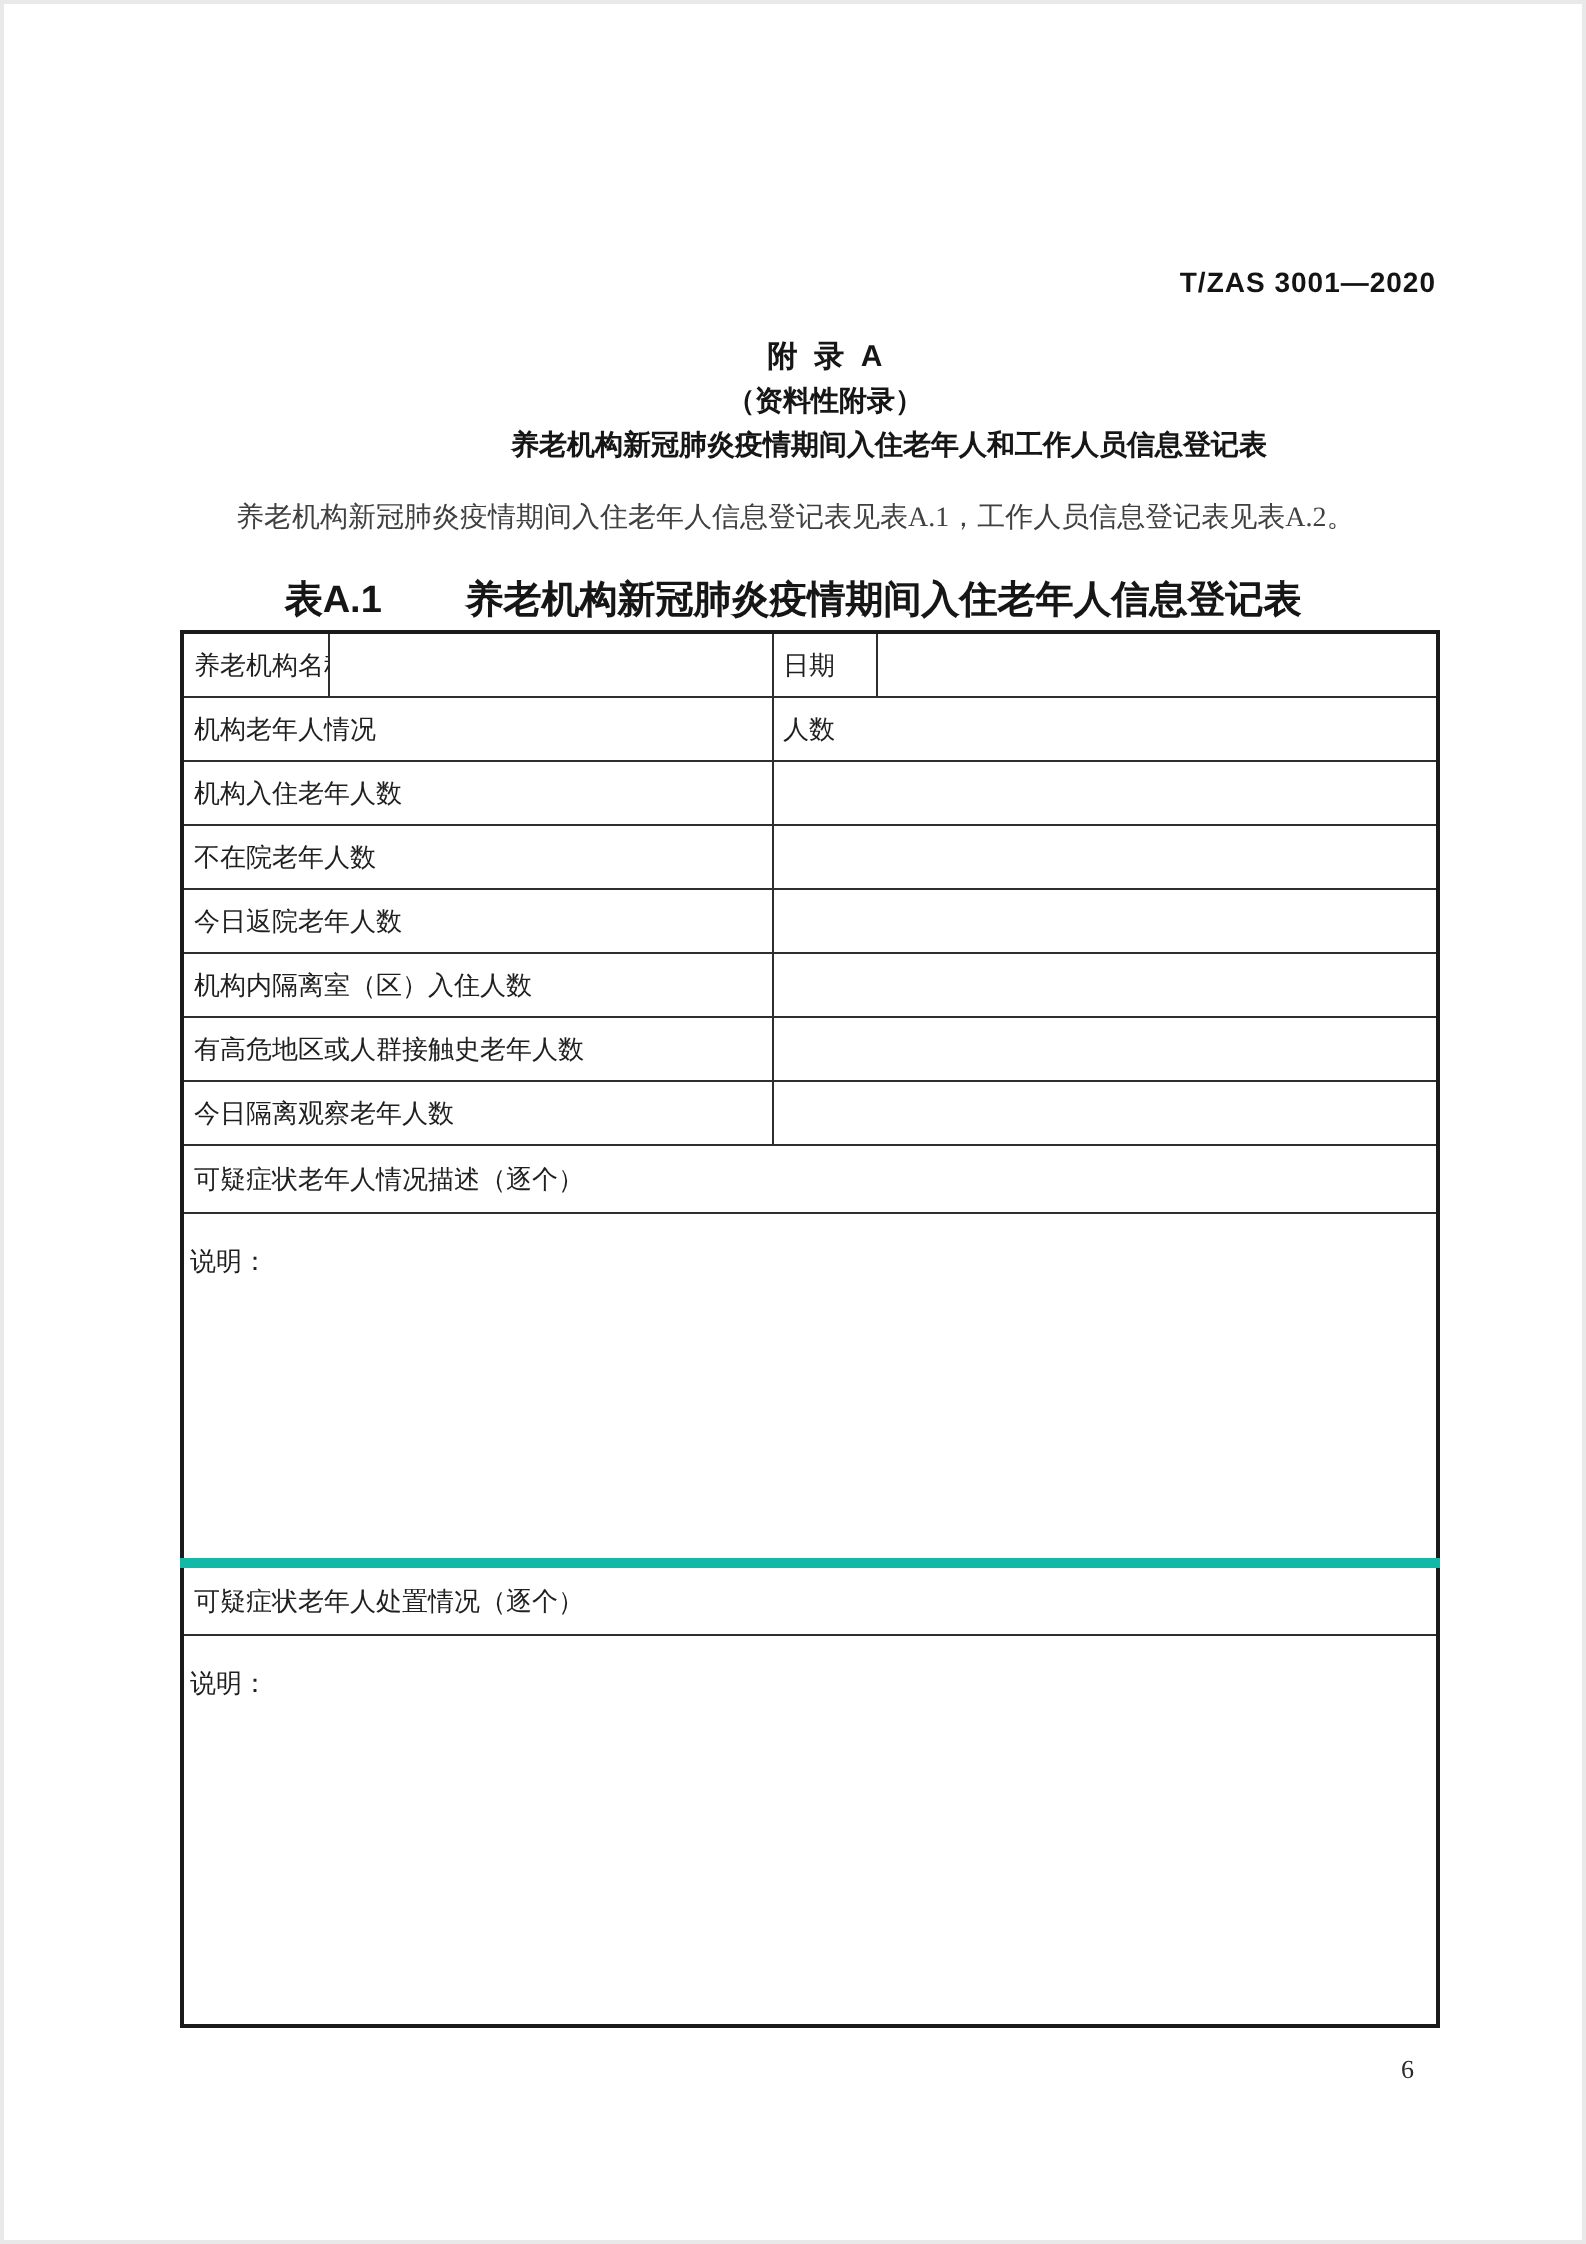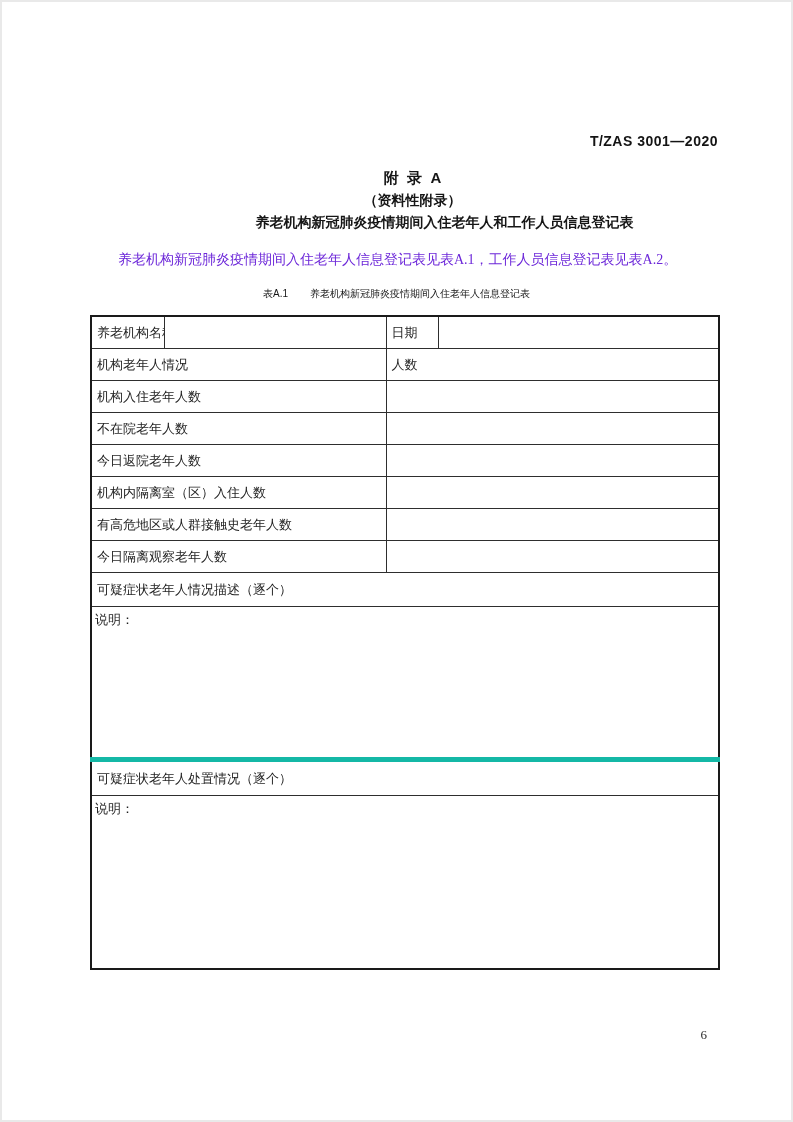--- a/index.html
+++ b/index.html
@@ -47,31 +47,31 @@
   .appendix-subheading { top: 192px; font-size: 14px; }
   .appendix-title { top: 214px; font-size: 14px; padding-left: 32px; }
   .intro-paragraph {
     position: absolute;
     top: 251px;
     left: 90px;
     width: 630px;
     font-size: 14px;
     line-height: 18px;
     text-indent: 2em;
-    color: #6d28d9;
+    color: #404040;
   }
   .table-caption {
     position: absolute;
     top: 287px;
     left: 0;
     width: 100%;
     text-align: center;
     font-family: "Liberation Sans", "DejaVu Sans", sans-serif;
-    font-weight: 400;
-    font-size: 10px;
+    font-weight: 700;
+    font-size: 19px;
     color: #161616;
   }
   .table-caption .caption-label { margin-right: 2.2em; }
   table.reg-table {
     position: absolute;
     top: 315px;
     left: 90px;
     width: 628px;
     border-collapse: collapse;
     table-layout: fixed;
@@ -82,21 +82,21 @@
     font-size: 13px;
     padding: 2px 5px;
     height: 27px;
     line-height: 16px;
     overflow: hidden;
     white-space: nowrap;
   }
   .reg-table td.center { text-align: left; }
   .reg-table td.note-cell {
     vertical-align: top;
-    padding: 5px 3px;
+    padding: 16px 3px;
     white-space: normal;
   }
   .reg-table tr.note-row-1 td { height: 140px; }
   .reg-table tr.note-row-2 td { height: 162px; }
   .reg-table tr.section-row td { height: 29px; }
   .reg-table tr.thick-top td { border-top: 5px solid #14b8a6; }
   .page-number {
     position: absolute;
     top: 1027px;
     right: 86px;

